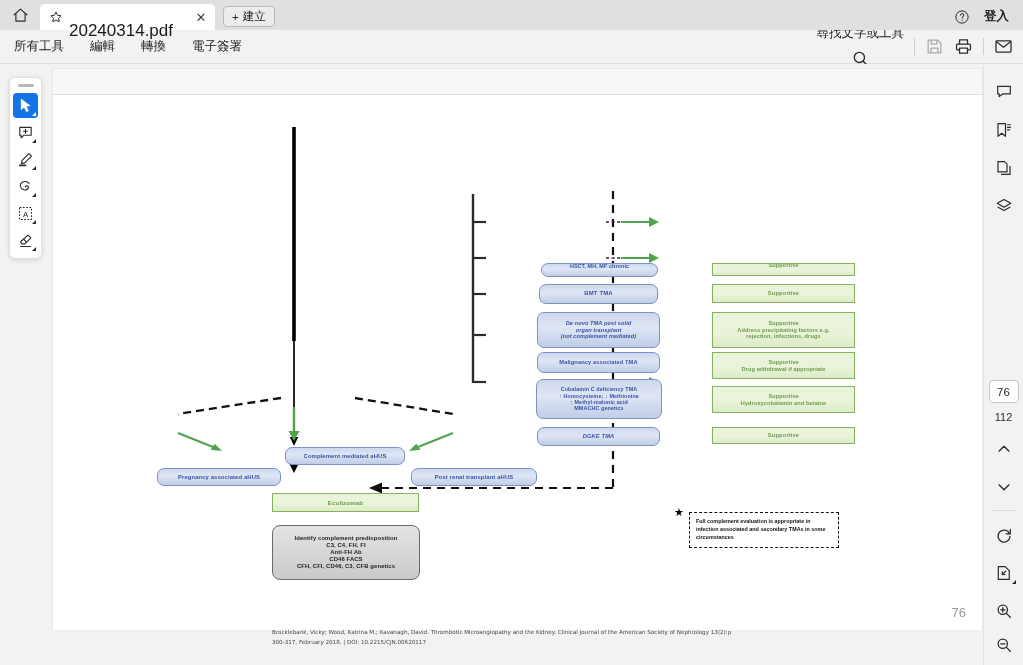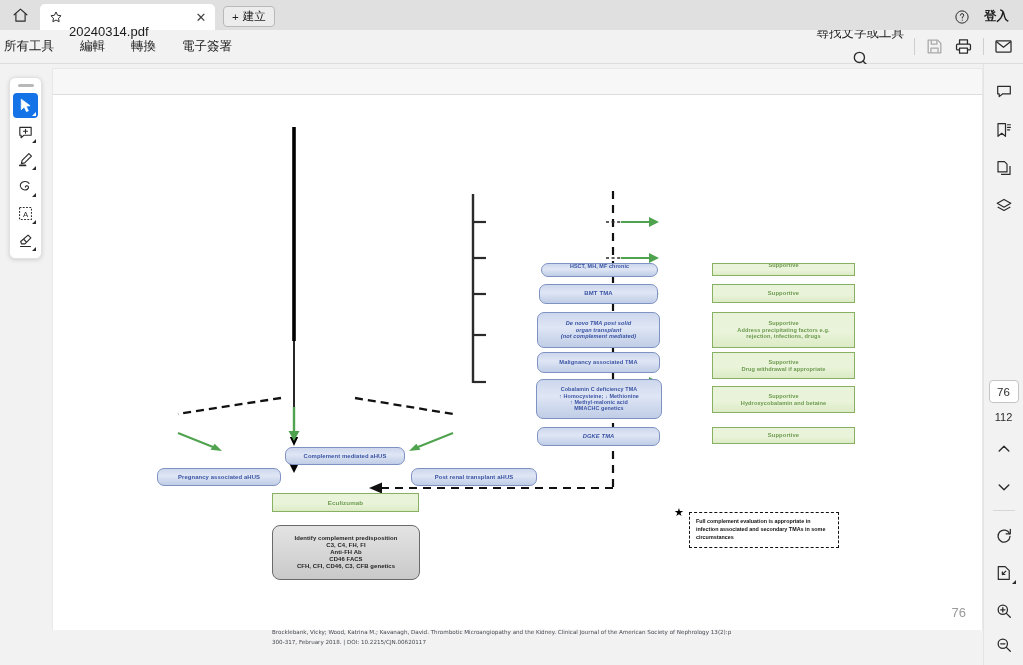--- a/index.html
+++ b/index.html
@@ -19,21 +19,21 @@
     align-items: center; justify-content: center; cursor: pointer;
   }
   .home-btn svg { width: 17px; height: 17px; }
   .tab {
     height: 26px; min-width: 175px; background: #fff;
     border-radius: 5px 5px 0 0; display: flex; align-items: center;
     padding: 0 6px 0 9px; gap: 6px; cursor: pointer;
   }
   .tab .star { width: 14px; height: 14px; flex: 0 0 auto; }
   .tab .tab-title {
-    font-size: 13px; color: #1b1b1b; flex: 1;
+    font-size: 17px; color: #1b1b1b; flex: 1;
     white-space: nowrap; overflow: hidden; margin-top: 28px;
   }
   .tab .tab-close {
     width: 16px; height: 16px; display:flex; align-items:center;
     justify-content:center; font-size: 13px; color: #444; cursor: pointer;
   }
   .newtab {
     margin-left: 8px; margin-bottom: 3px; height: 21px;
     border: 1px solid #b9b9b9; border-radius: 4px; background: #ececec;
     display: flex; align-items: center; gap: 4px; padding: 0 8px;
@@ -44,21 +44,21 @@
     gap: 14px; padding: 0 14px 5px 0;
   }
   .help-ic { width: 16px; height: 16px; cursor: pointer; }
   .signin { font-size: 12.5px; font-weight: bold; color: #1b1b1b; cursor: pointer; }
 
   
   .menubar {
     height: 34px; background: #f2f2f2; display: flex;
     align-items: center; border-bottom: 1px solid #dedede;
   }
-  .menu-items { display: flex; align-items: center; gap: 26px; padding-left: 4px; }
+  .menu-items { display: flex; align-items: center; gap: 26px; padding-left: 14px; }
   .menu-item { font-size: 12.5px; color: #1b1b1b; cursor: pointer; }
   .menubar-right {
     margin-left: auto; display: flex; align-items: center;
     gap: 10px; padding-right: 10px;
   }
   .findbox { display: flex; align-items: center; gap: 7px; cursor: pointer; flex-direction: column; }
   .findbox .flabel { font-size: 12.5px; color: #1b1b1b; }
   .vsep { width: 1px; height: 17px; background: #cfcfcf; }
   .tb-ic { width: 19px; height: 19px; cursor: pointer; }
 

